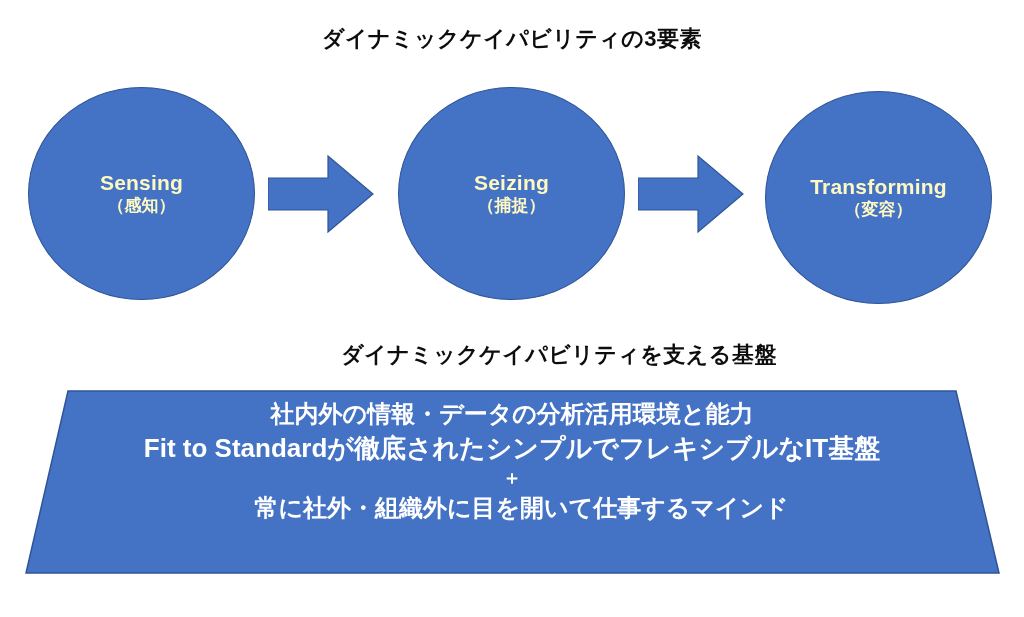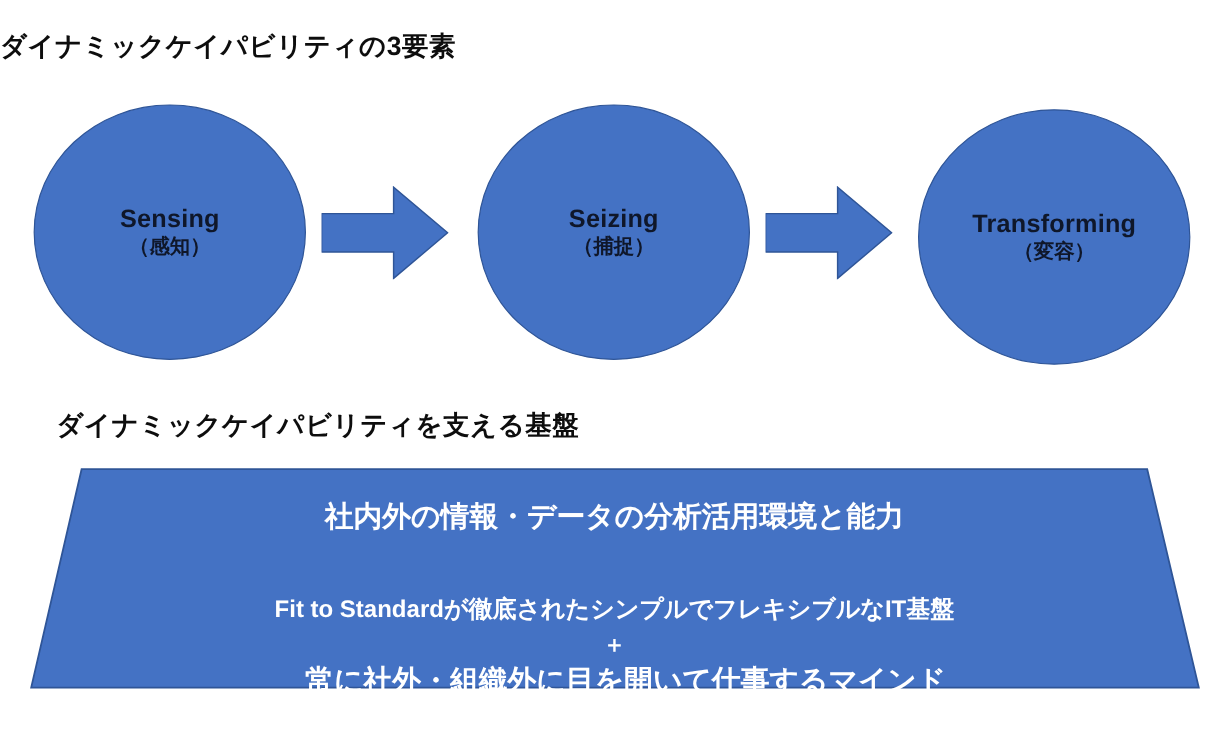--- a/index.html
+++ b/index.html
@@ -20,20 +20,21 @@
     top: 0;
     width: 1024px;
     height: 617px;
   }
 
   
   .heading {
     position: absolute;
     left: 0;
     width: 1024px;
+    text-align: center;
     color: #0d0d0d;
     font-weight: bold;
     letter-spacing: 0.5px;
     white-space: nowrap;
   }
   #title-main {
     top: 24px;
     font-size: 22px;
   }
   #title-foundation {
@@ -48,21 +49,21 @@
     width: 227px;
     height: 213px;
     border-radius: 50%;
     background: #4472C4;
     border: 1px solid #2F5597;
     box-sizing: border-box;
     display: flex;
     flex-direction: column;
     align-items: center;
     justify-content: center;
-    color: #0f172a;
+    color: #fef9c3;
     text-align: center;
     line-height: 1.18;
   }
   .circle .en {
     font-size: 21px;
     font-weight: bold;
     letter-spacing: 0.2px;
   }
   .circle .jp {
     font-size: 17px;
@@ -89,33 +90,33 @@
     left: 0;
     top: 388px;
     width: 1024px;
     height: 188px;
   }
   #foundation-shape svg { display: block; width: 100%; height: 100%; }
 
   #foundation-text {
     position: absolute;
     left: 0;
-    top: 414px;
+    top: 397px;
     width: 1024px;
     text-align: center;
     color: #ffffff;
     font-weight: bold;
     pointer-events: none;
   }
   #foundation-text .ftline {
     display: block;
     white-space: nowrap;
   }
   #foundation-text .l1 { font-size: 24px; line-height: 34px; }
-  #foundation-text .l2 { font-size: 20px; line-height: 34px; margin-top: 43px; }
+  #foundation-text .l2 { font-size: 26px; line-height: 34px; }
   #foundation-text .l3 { font-size: 19px; line-height: 26px; }
   #foundation-text .l4 { font-size: 24px; line-height: 34px; padding-left: 19px; }
 </style>
 </head>
 <body>
 
 <div class="canvas">
 
   <div class="heading" id="title-main">ダイナミックケイパビリティの3要素</div>
 

